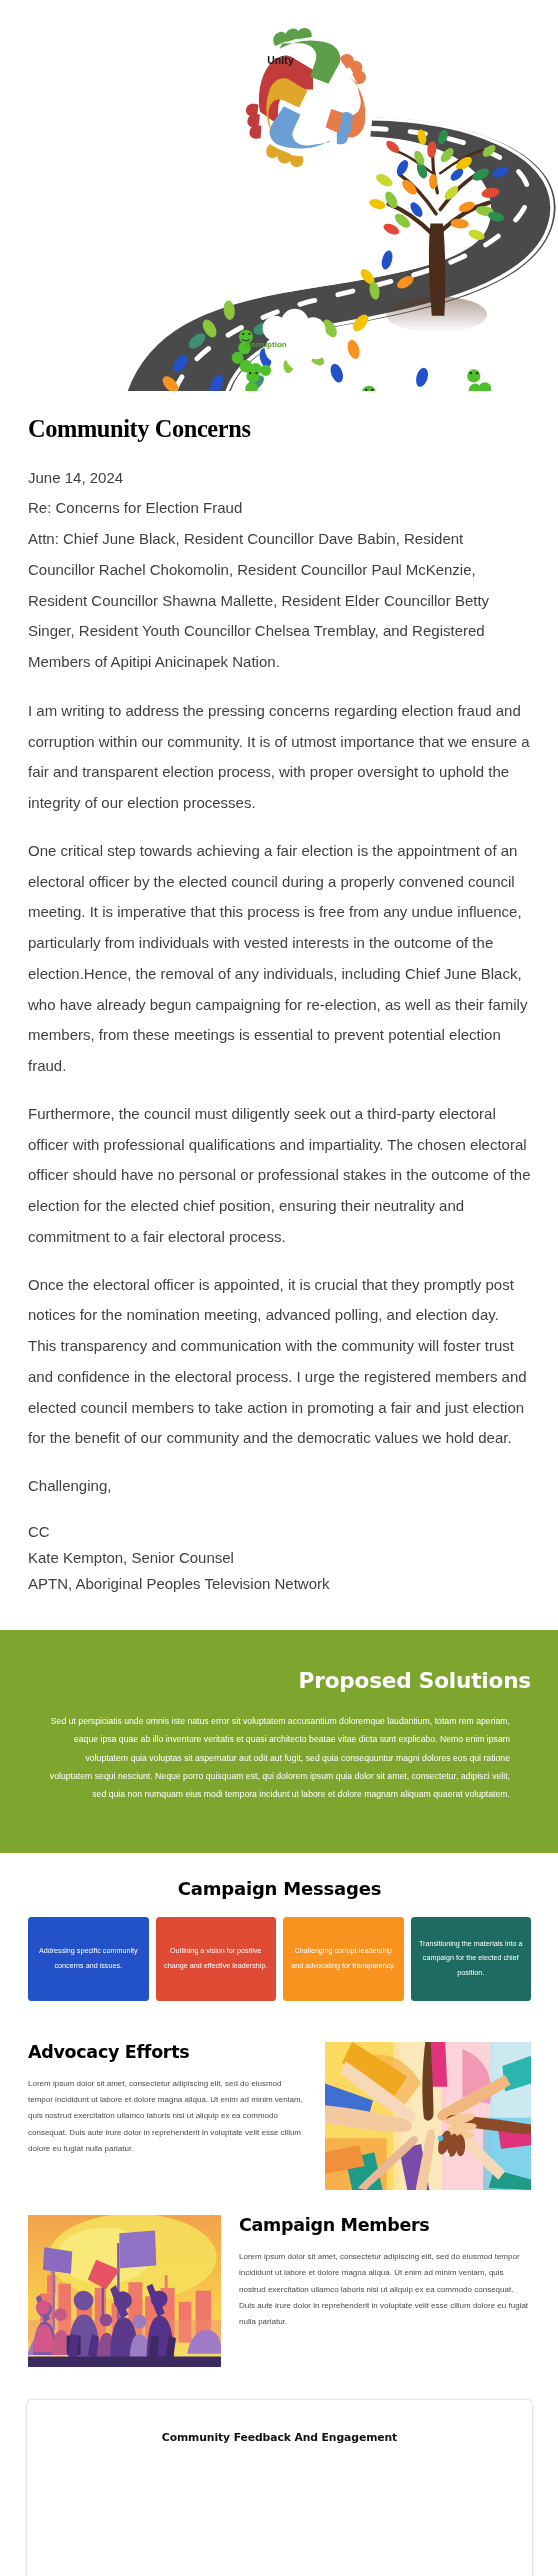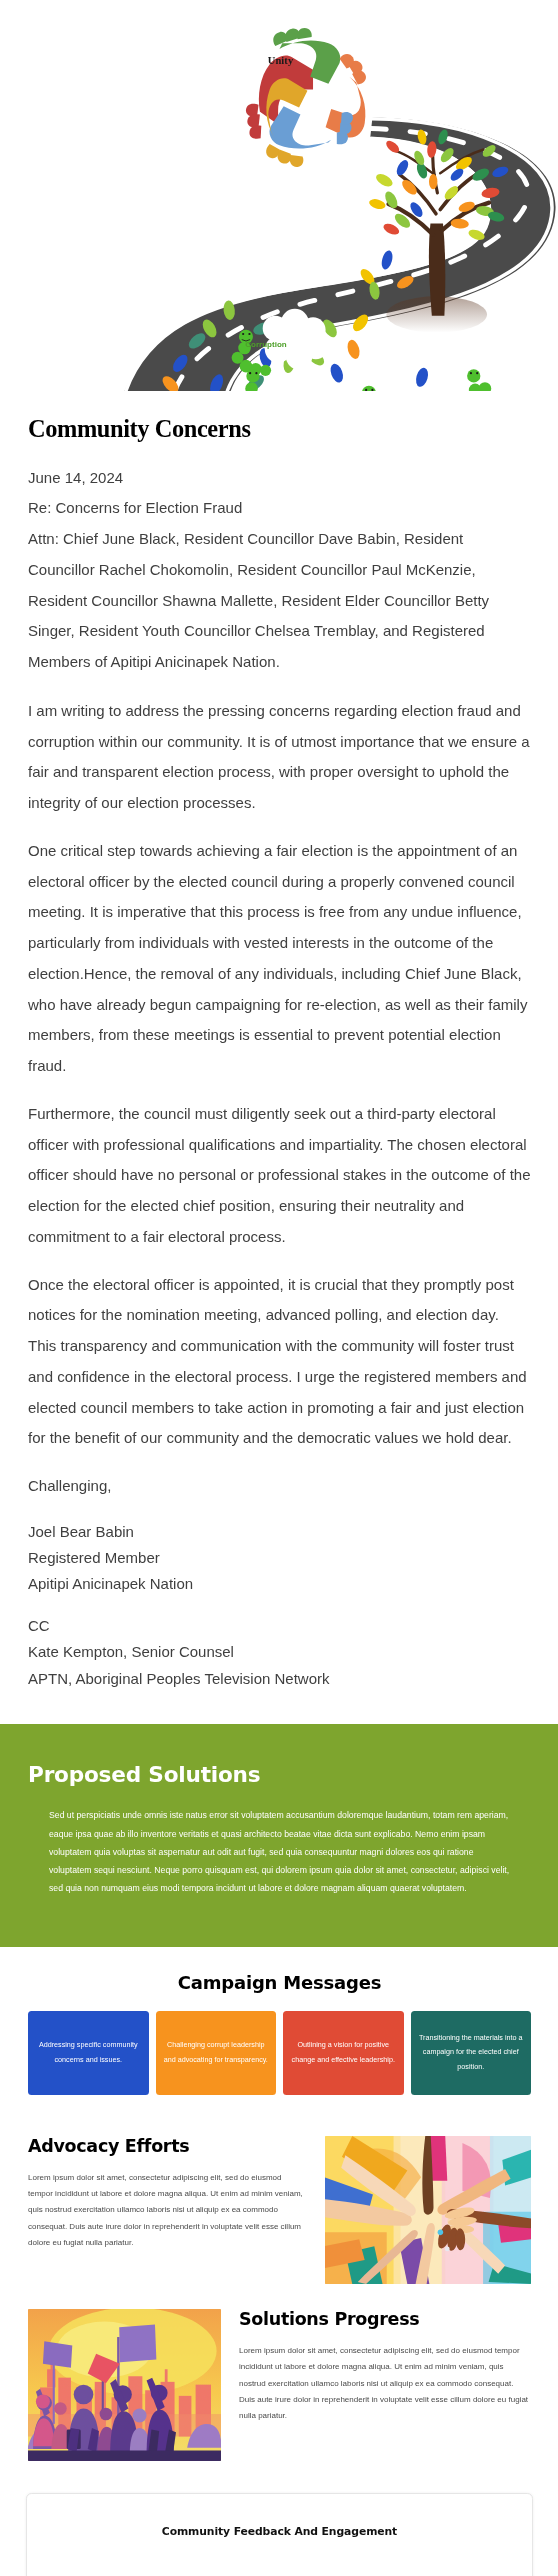--- a/index.html
+++ b/index.html
@@ -27,21 +27,21 @@
     position: absolute;
     left: 0; right: 0;
     top: 54px;
     text-align: center;
     font-size: 10.5px;
     font-weight: bold;
     color: #1a1a1a;
     letter-spacing: 0.1px;
     font-family: "Liberation Sans", sans-serif;
   }
-  .unity-label span { margin-left: 2px; font-family: Liberation Serif, serif; }
+  .unity-label span { margin-left: 2px; }
   .corruption-label {
     position: absolute;
     left: 224px;
     top: 340px;
     width: 84px;
     text-align: center;
     font-size: 8px;
     font-weight: bold;
     color: #4ea02a;
     font-family: "Liberation Sans", sans-serif;
@@ -69,21 +69,21 @@
     font-family: "Liberation Sans", sans-serif;
   }
   .letter p.meta { margin-bottom: 18px; }
   .letter p.sig { line-height: 1.75; margin-bottom: 15.4px; }
   .letter p:last-child { margin-bottom: 0; }
 
   
   .solutions {
     background: #7ea52e;
     padding: 38px 28px 49px 28px;
-    text-align: left;
+    text-align: right;
   }
   .solutions h2 {
     font-family: "DejaVu Sans", sans-serif;
     font-size: 21.6px;
     font-weight: bold;
     color: #ffffff;
     margin: 0 0 19.6px 0;
     letter-spacing: -0.2px;
   }
   .solutions p {
@@ -398,49 +398,44 @@
       <span>Attn: Chief June Black, Resident Councillor Dave Babin, Resident Councillor Rachel Chokomolin, Resident Councillor Paul McKenzie, Resident Councillor Shawna Mallette, Resident Elder Councillor Betty Singer, Resident Youth Councillor Chelsea Tremblay, and Registered Members of Apitipi Anicinapek Nation.</span>
     </p>
 
     <p>I am writing to address the pressing concerns regarding election fraud and corruption within our  community. It is of utmost importance that we ensure a fair and transparent election process,  with proper oversight to uphold the integrity of our election processes.</p>
     <p>One critical step towards  achieving a fair election is the appointment of an electoral officer by the elected council during a properly convened council meeting. It is imperative that this process  is free from any undue influence, particularly from individuals with vested interests in the outcome of the election.Hence, the removal of any individuals, including Chief June Black, who have already begun campaigning  for re-election, as well as their family members, from these  meetings is essential to prevent potential election fraud.</p>
     <p>Furthermore, the council must diligently seek out a third-party electoral officer with professional qualifications and impartiality. The chosen electoral officer should have no personal or professional stakes in the outcome of the election for the elected chief position, ensuring their neutrality and commitment to a fair electoral process.</p>
     <p>Once the electoral officer is appointed, it is crucial that they promptly post notices for the nomination meeting, advanced polling, and election day. This transparency and communication with the community will foster trust and confidence in the electoral process. I urge the registered members and elected council members to take action in promoting a fair and just election for the benefit of our community and the democratic values we hold dear.</p>
 
     <p>Challenging,</p>
 
-    <p class="sig">
-      <span>Joel Bear Babin</span><br>
-      <span>Registered Member</span><br>
-      <span>Apitipi Anicinapek Nation</span>
-    </p>
 
     <p class="sig">
       <span>CC</span><br>
       <span>Kate Kempton, Senior Counsel</span><br>
       <span>APTN, Aboriginal Peoples Television Network</span>
     </p>
   </div>
 
   <div class="solutions" style="background: rgb(126, 165, 46);">
     <h2>Proposed Solutions</h2>
     <p>Sed ut perspiciatis unde omnis iste natus error sit voluptatem accusantium doloremque laudantium, totam rem aperiam, eaque ipsa quae ab illo inventore veritatis et quasi architecto beatae vitae dicta sunt explicabo. Nemo enim ipsam voluptatem quia voluptas sit aspernatur aut odit aut fugit, sed quia consequuntur magni dolores eos qui ratione voluptatem sequi nesciunt. Neque porro quisquam est, qui dolorem ipsum quia dolor sit amet, consectetur, adipisci velit, sed quia non numquam eius modi tempora incidunt ut labore et dolore magnam aliquam quaerat voluptatem.</p>
   </div>
 
   <div class="messages">
     <h2>Campaign Messages</h2>
     <div class="card-row">
       <div class="msg-card" style="background: rgb(35, 81, 200);">
         <span>Addressing specific community concerns and issues.</span>
       </div>
+      <div class="msg-card" style="background: rgb(224, 75, 53);">
+        <span>Outlining a vision for positive change and effective leadership.</span>
+      </div>
       <div class="msg-card" style="background: rgb(247, 147, 30);">
         <span>Challenging corrupt leadership and advocating for transparency.</span>
-      </div>
-      <div class="msg-card" style="background: rgb(224, 75, 53);">
-        <span>Outlining a vision for positive change and effective leadership.</span>
       </div>
       <div class="msg-card" style="background: rgb(30, 107, 99);">
         <span>Transitioning the materials into a campaign for the elected chief position.</span>
       </div>
     </div>
   </div>
 
   <div class="feature">
     <div class="feature-text">
       <h2>Advocacy Efforts</h2>
@@ -580,21 +575,21 @@
         </g>
         <g fill="#3c2b61">
           <path d="M172 207 L177 172 L188 174 L184 212 Z"></path>
           <path d="M196 207 L202 172 L212 176 L207 212 Z"></path>
         </g>
 
         <rect x="0" y="202" width="277" height="15" fill="#3c2b61"></rect>
       </svg>
     </div>
     <div class="feature-text">
-      <h2>Solutions Progress</h2>
+      <h2>Campaign Members</h2>
       <p>Lorem ipsum dolor sit amet, consectetur adipiscing elit, sed do eiusmod tempor incididunt ut labore et dolore magna aliqua. Ut enim ad minim veniam, quis nostrud exercitation ullamco laboris nisi ut aliquip ex ea commodo consequat. Duis aute irure dolor in reprehenderit in voluptate velit esse cillum dolore eu fugiat nulla pariatur.</p>
     </div>
   </div>
 
   <div class="feedback-wrap">
     <div class="feedback-card">
       <h3>Community Feedback And Engagement</h3>
     </div>
   </div>
 

